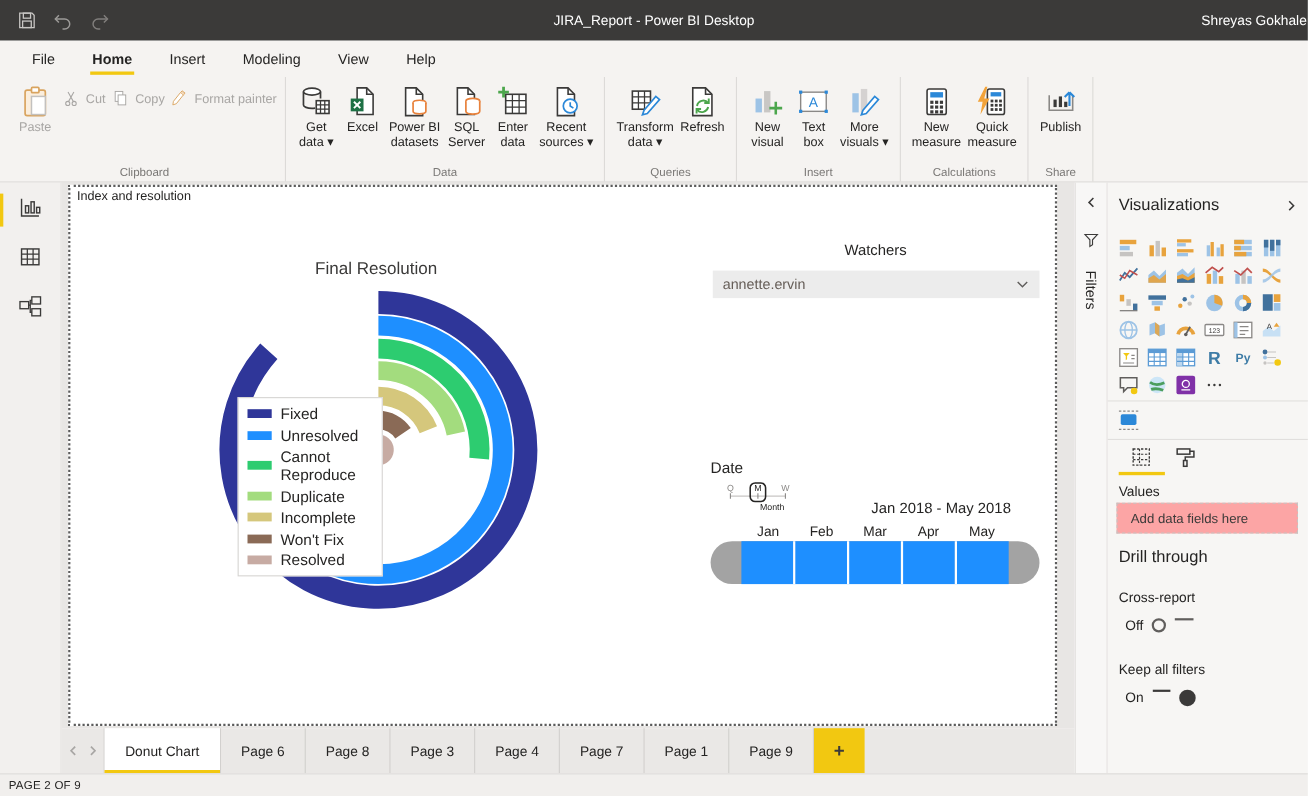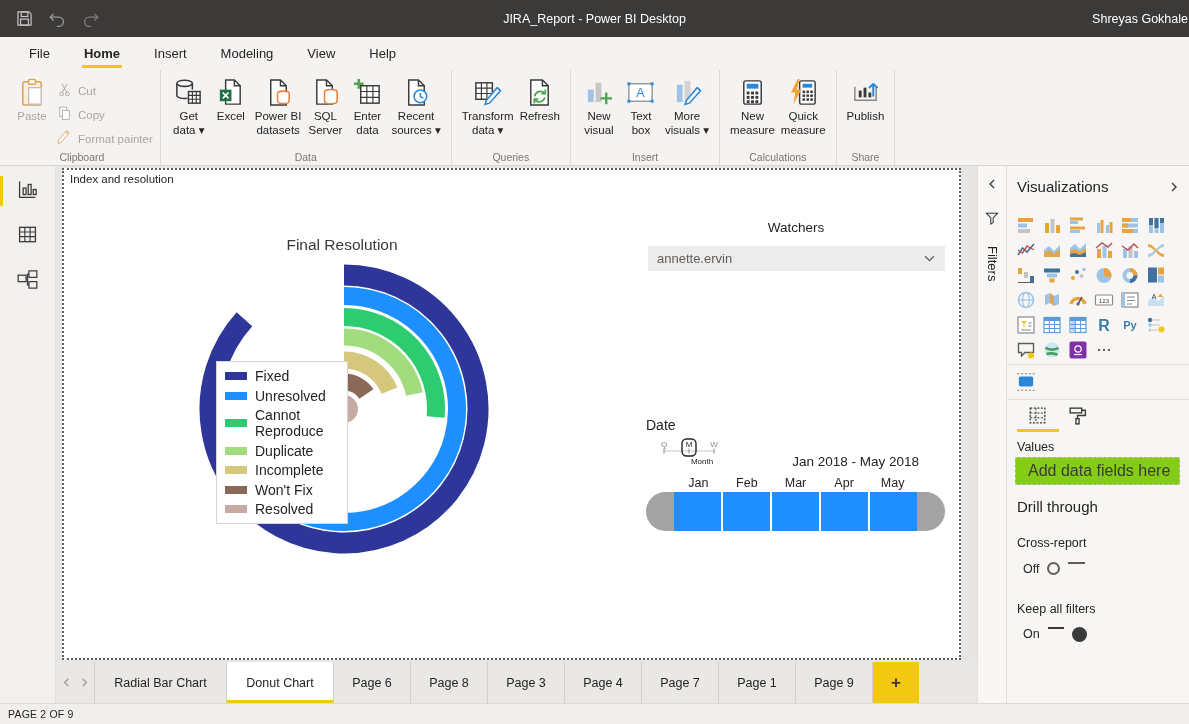--- a/index.html
+++ b/index.html
@@ -22,21 +22,21 @@
 
 
 .ribbon{position:absolute;top:70px;left:0;width:100%;height:96px;background:#F5F3F1;border-bottom:1px solid #D8D6D4;display:flex;padding-left:4px}
 .rgroup{position:relative;display:flex;align-items:flex-start;padding:3px 7px 15px;border-right:1px solid #DCDAD8}
 .rgroup-label{position:absolute;bottom:2px;left:0;right:0;text-align:center;font-size:10.5px;color:#7A7876}
 .rbtn{display:flex;flex-direction:column;align-items:center;min-width:42px;padding:1px 3px;cursor:pointer}
 .rbtn .ric{width:31px;height:31px;margin:3px 0 2px}
 .rbtn .ric svg{width:100%;height:100%}
 .rbtn .rlabel{font-size:11.5px;line-height:1.18;color:#252423;text-align:center;white-space:pre-line}
 .rbtn.disabled .rlabel{color:#A8A6A4}
-.clip-stack{display:flex;flex-direction:column;gap:5px;padding-top:8px;margin-left:3px}
+.clip-stack{display:flex;flex-direction:row;gap:5px;padding-top:8px;margin-left:3px}
 .clip-small{display:flex;align-items:center;gap:5px;font-size:11.5px;color:#A8A6A4;cursor:pointer;white-space:nowrap}
 .clip-small svg{width:17px;height:17px;flex:none}
 
 
 .sidebar{position:absolute;left:0;top:166px;width:56px;height:537px;background:#F2F0EE;border-right:1px solid #E3E1DF}
 .side-item{position:relative;width:100%;height:40px;margin-top:5px;display:flex;align-items:center;justify-content:center;cursor:pointer}
 .side-item svg{width:23px;height:23px}
 .side-item.active::before{content:"";position:absolute;left:0;top:5px;bottom:5px;width:3px;background:#F2C811}
 
 
@@ -75,21 +75,21 @@
 .vh-title{left:10px;top:12px;font-size:15px;color:#252423}
 .vh-chevron{right:9px;top:15px;width:12px;height:12px;cursor:pointer}
 .vizgrid{left:8px;top:48px;width:152px;display:grid;grid-template-columns:repeat(6,1fr);gap:4px}
 .vizicon{width:21px;height:21px;display:flex;align-items:center;justify-content:center;cursor:pointer}
 .vizicon svg{width:20px;height:20px}
 .rp-divider{left:0;right:0;height:1px;background:#E1DFDD}
 .sel-visual{left:8px;top:205px;width:22px;height:22px}
 .ff-icon{width:21px;height:21px;cursor:pointer}
 .ff-underline{left:10px;top:263px;width:42px;height:3px;background:#F2C811}
 .values-label{left:10px;top:274px;font-size:12.5px}
-.field-box{left:8px;top:291px;width:165px;height:28px;background:#84cc16;border:1px dashed #C6C4C2;display:flex;align-items:center;padding-left:12px;font-size:16px;color:#3B3A39;cursor:pointer}
+.field-box{left:8px;top:291px;width:165px;height:28px;background:#fca5a5;border:1px dashed #C6C4C2;display:flex;align-items:center;padding-left:12px;font-size:12px;color:#3B3A39;cursor:pointer}
 .drill-title{left:10px;top:332px;font-size:15px}
 .sec-label{font-size:12.5px;color:#252423}
 .toggle-row{display:flex;gap:8px;font-size:12.5px;cursor:pointer}
 .tg-circle-off{width:13px;height:13px;border:2px solid #605E5C;border-radius:50%}
 .tg-bar-off{width:17px;height:2px;background:#605E5C}
 .tg-bar-on{width:16px;height:2px;background:#3B3A39}
 .tg-dot-on{width:15px;height:15px;border-radius:50%;background:#3B3A39}
 .drill-box{left:8px;top:492px;width:165px;height:28px;background:#fff;border:1px dashed #C6C4C2;display:flex;align-items:center;justify-content:center;font-size:12.5px;color:#3B3A39;cursor:pointer}
 
 
@@ -764,21 +764,20 @@
   <div class="tabstrip">
     <div class="tab-arrows">
       <svg viewBox="0 0 12 12">
           <path d="M8 2 L4 6 l4 4" fill="none" stroke="#A8A6A4" stroke-width="1.7"></path>
         </svg>
       <svg viewBox="0 0 12 12">
           <path d="M4 2 l4 4 -4 4" fill="none" stroke="#A8A6A4" stroke-width="1.7"></path>
         </svg>
     </div>
     <span id="pageTabs" style="display:flex">
-        <div class="tab" style="width: 133px;">Radial Bar Chart</div>
         <div class="tab active" style="width: 107px;">Donut Chart</div>
         <div class="tab" style="width: 77px;">Page 6</div>
         <div class="tab" style="width: 77px; text-align: right;">Page 8</div>
         <div class="tab" style="width: 77px;">Page 3</div>
         <div class="tab" style="width: 77px;">Page 4</div>
         <div class="tab" style="width: 77px;">Page 7</div>
         <div class="tab" style="width: 77px;">Page 1</div>
         <div class="tab" style="width: 77px;">Page 9</div>
       </span>
     <div class="tab-add">+</div>

